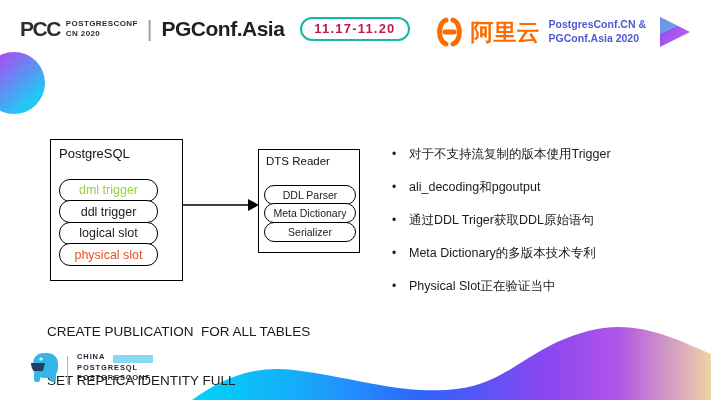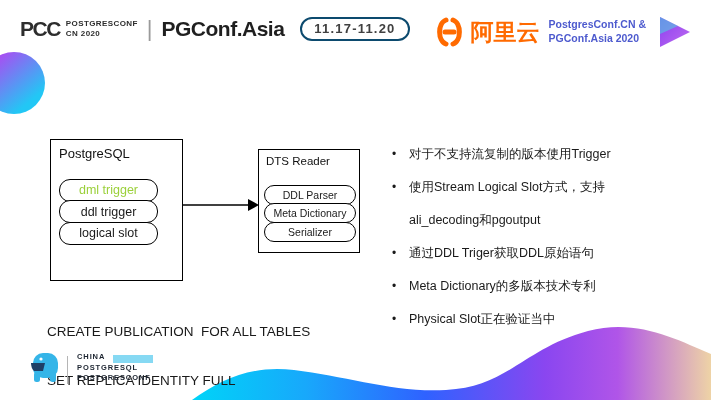--- a/index.html
+++ b/index.html
@@ -8,22 +8,22 @@
     position:relative; width:711px; height:400px; background:#ffffff;
     overflow:hidden; font-family:"Liberation Sans","DejaVu Sans",sans-serif;
     color:#1a1a1a; margin:0 auto;padding-left:31px;
   }
   
   .header-left { position:absolute; left:20px; top:16px; display:flex; align-items:center; }
   .pcc-logo { font-size:21px; font-weight:800; letter-spacing:-1.5px; color:#2d2d2d; }
   .pcc-sub { margin-left:6px; font-size:8px; font-weight:700; line-height:1.2; letter-spacing:.4px; color:#2d2d2d; }
   .hdr-divider { margin:0 9px; font-size:22px; font-weight:300; color:#9a9a9a; }
   .pgconf-asia { font-size:21px; font-weight:800; letter-spacing:-.5px; color:#1f1f1f; }
-  .date-badge { margin-left:16px; border:2px solid #0c4a6e; border-radius:13px; padding:2px 12px 3px;
-    font-size:13px; font-weight:800; letter-spacing:1.2px; color:#404040; }
+  .date-badge { margin-left:16px; border:2px solid #14b8a6; border-radius:13px; padding:2px 12px 3px;
+    font-size:13px; font-weight:800; letter-spacing:1.2px; color:#be185d; }
   .header-right { position:absolute; right:18px; top:14px; display:flex; align-items:center; }
   .ali-name { font-size:23px; font-weight:700; color:#ff6a00; margin:0 9px 0 5px; }
   .ali-sub { font-size:10.5px; font-weight:700; color:#4d5ace; line-height:1.3; margin-right:10px; }
   
   .deco-circle { position:absolute; left:-17px; top:52px; width:62px; height:62px; border-radius:50%;
     background:linear-gradient(140deg,#a84ef2 15%,#22c7f5 78%); }
   .wave-svg { position:absolute; left:0; top:0; pointer-events:none; }
   
   .page-title { position:absolute; left:63px; top:86px; font-size:25px; font-weight:800; color:#0d0d0d; letter-spacing:.5px; }
   
@@ -105,20 +105,21 @@
     </svg>
   </div>
 
 
   <div class="pg-box">
     <div class="pg-box-label">PostgreSQL</div>
     <div class="pg-items">
       <div class="pill-item" style="color: rgb(155, 208, 58);">dml trigger</div>
       <div class="pill-item" style="color: rgb(26, 26, 26);">ddl trigger</div>
       <div class="pill-item" style="color: rgb(26, 26, 26);">logical slot</div>
+      <div class="pill-item" style="color: rgb(226, 81, 45);">physical slot</div>
     </div>
   </div>
 
   <svg class="flow-arrow" width="76" height="20" viewBox="0 0 76 20">
     <line x1="0" y1="10" x2="66" y2="10" stroke="#000" stroke-width="1.4"></line>
     <polygon points="65,4 76,10 65,16" fill="#000"></polygon>
   </svg>
 
   <div class="dts-box">
     <div class="dts-box-label">DTS Reader</div>
@@ -134,21 +135,20 @@
     <div>SET REPLICA IDENTITY FULL</div>
   </div>
 
   <div class="bullet-list">
     <div class="bullet-item">
       <span class="bullet-dot">•</span>
       <div>对于不支持流复制的版本使用Trigger</div>
     </div>
     <div class="bullet-item">
       <span class="bullet-dot">•</span>
-      <div>使用Stream Logical Slot方式，支持</div>
       <div class="bullet-line2">ali_decoding和pgoutput</div>
     </div>
     <div class="bullet-item">
       <span class="bullet-dot">•</span>
       <div>通过DDL Triger获取DDL原始语句</div>
     </div>
     <div class="bullet-item">
       <span class="bullet-dot">•</span>
       <div>Meta Dictionary的多版本技术专利</div>
     </div>

